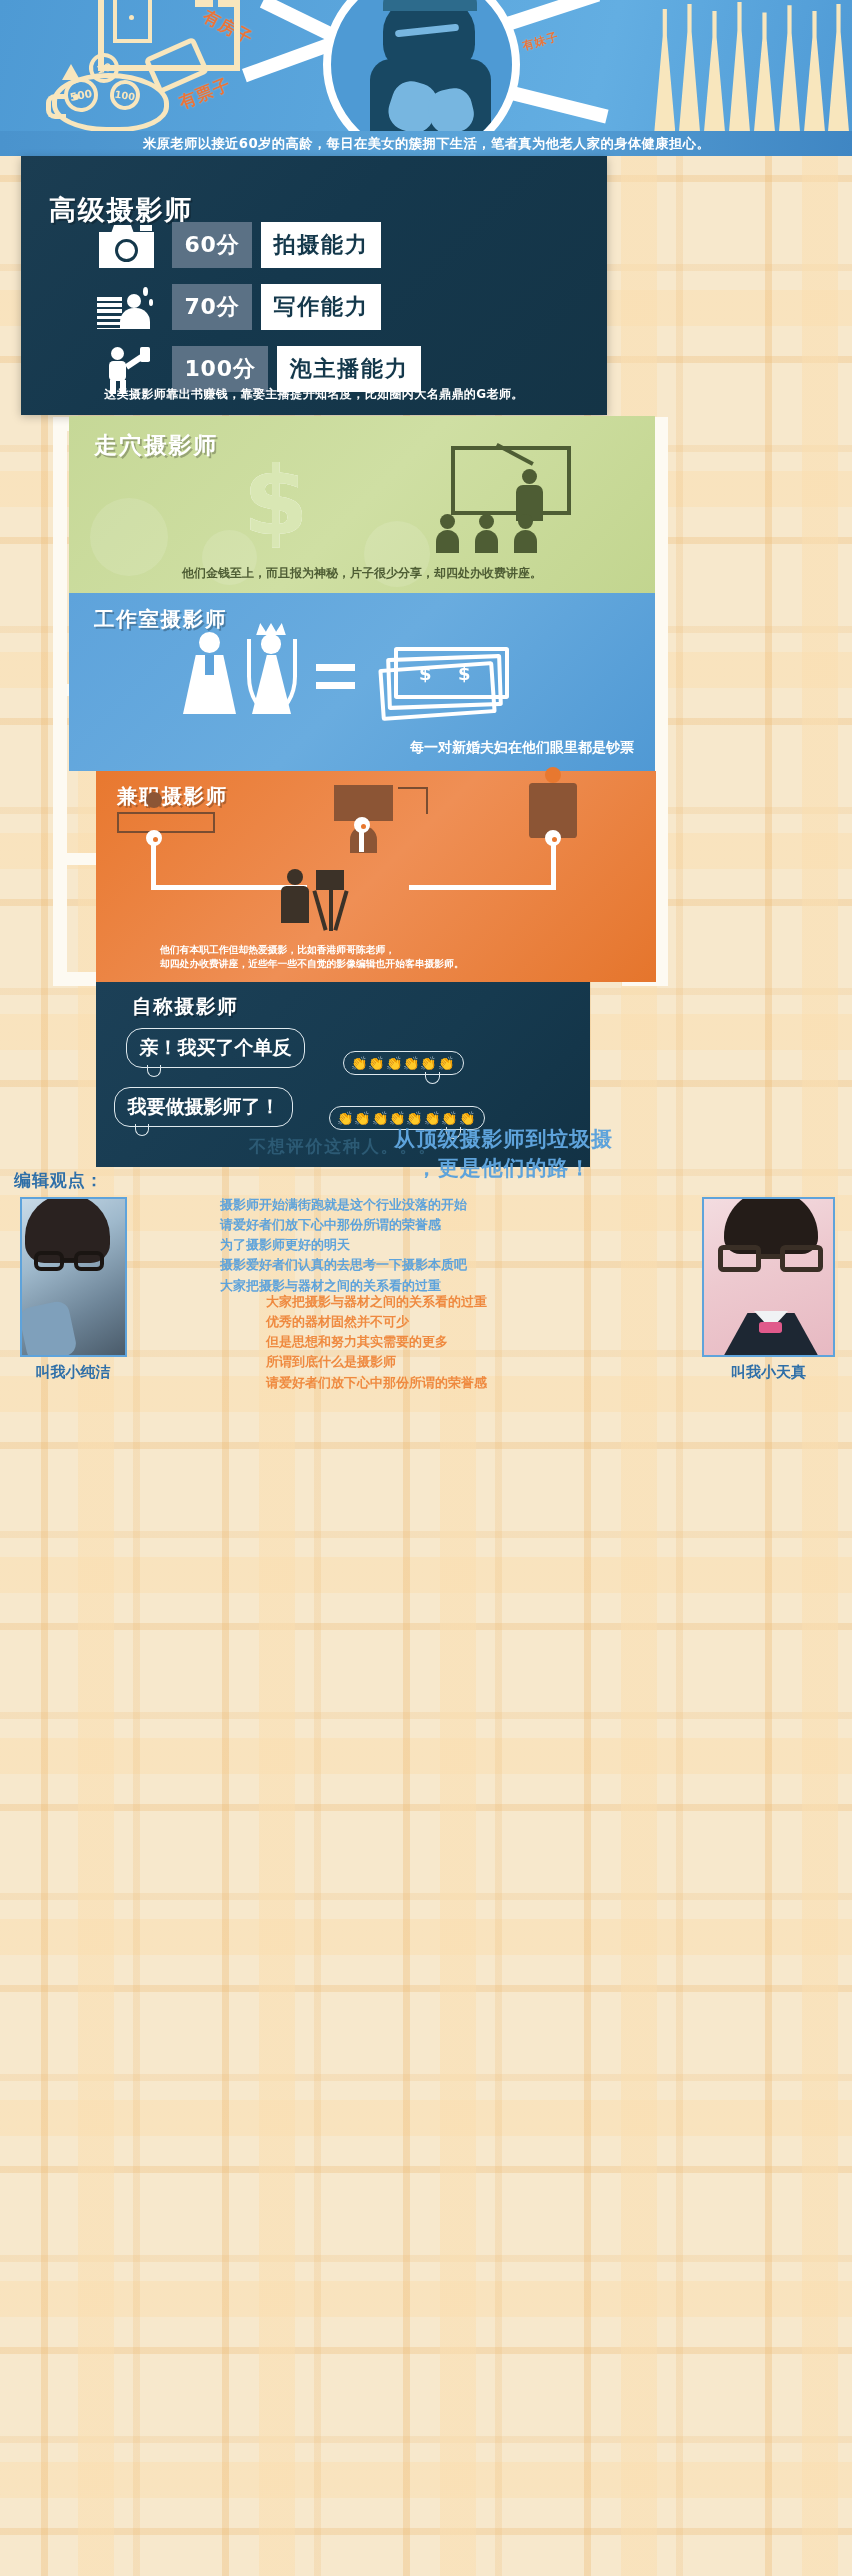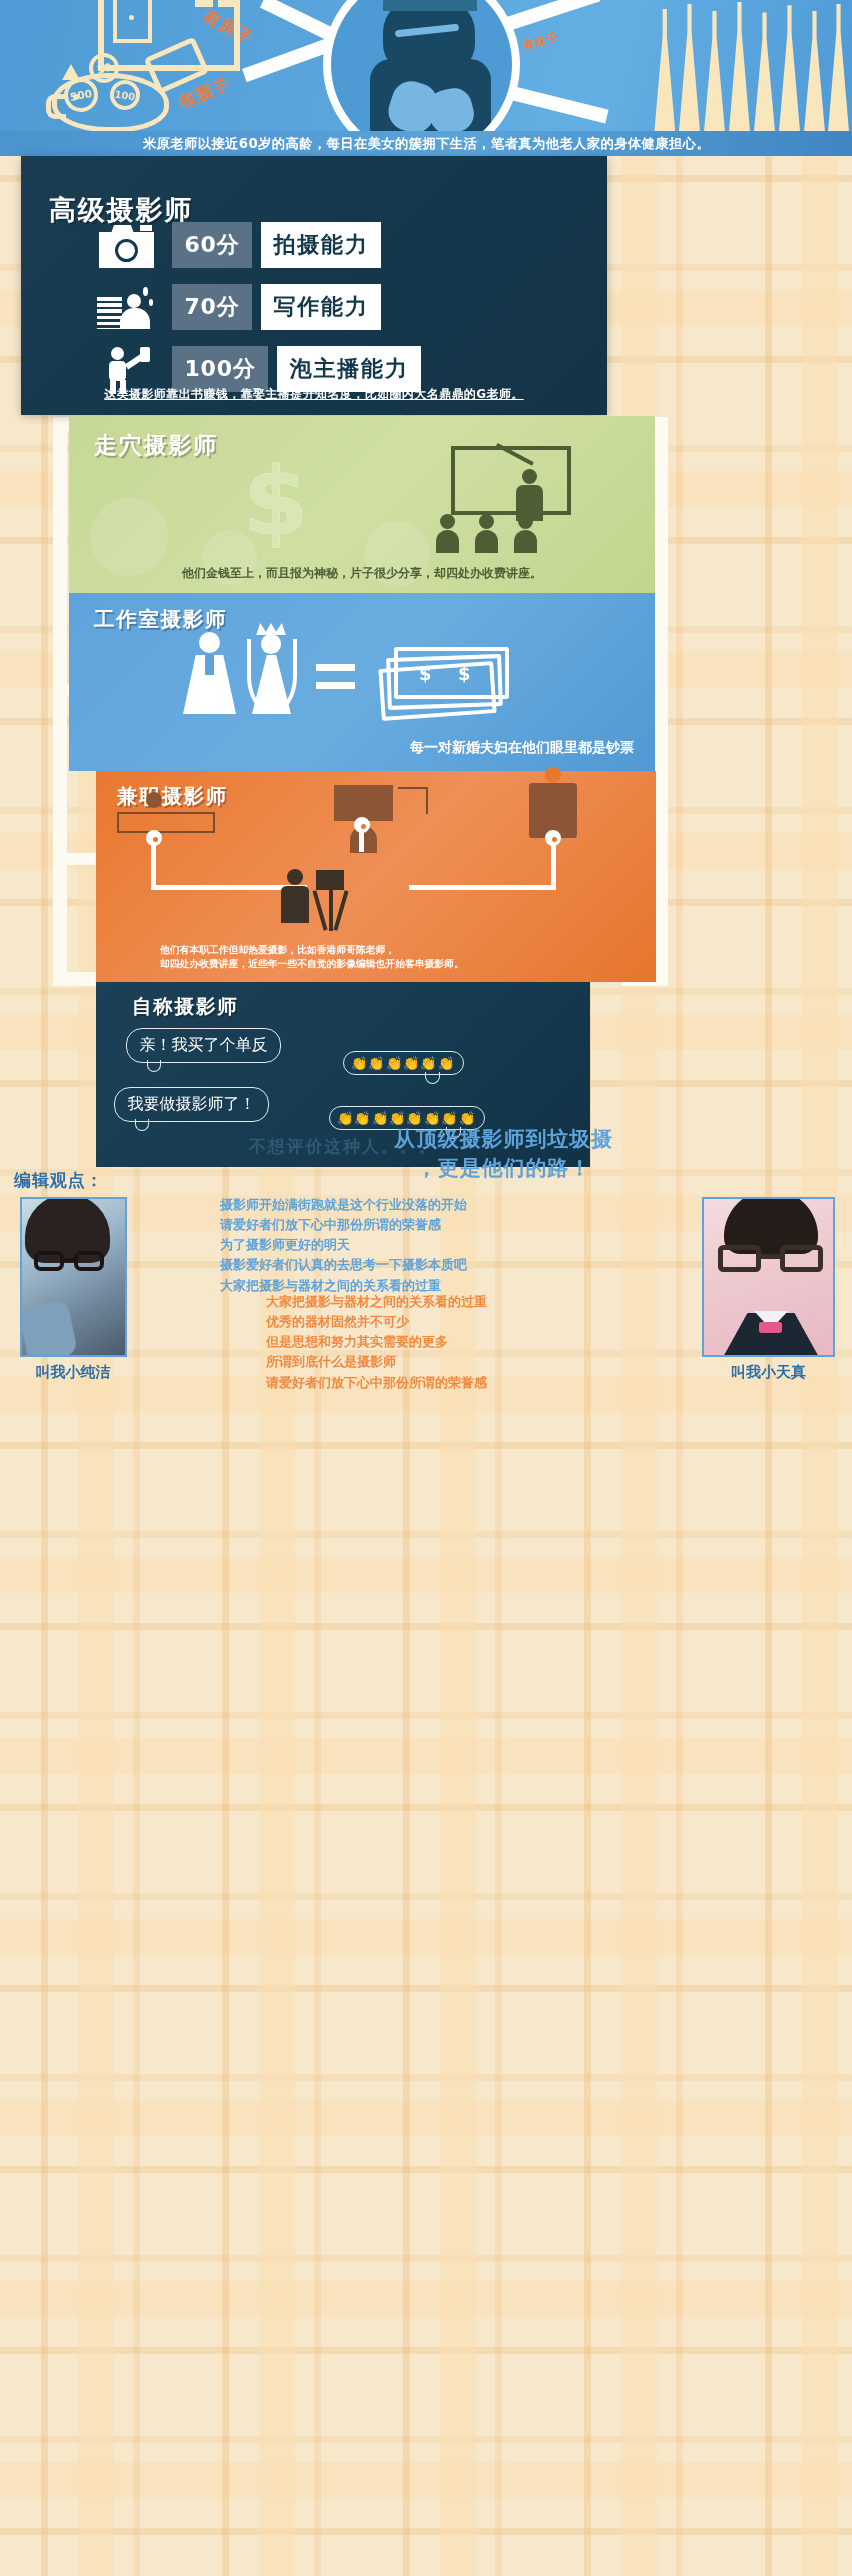--- a/index.html
+++ b/index.html
@@ -101,21 +101,21 @@
     padding:3.6px 12.4px; min-width:71px; text-align:center; letter-spacing:0.9px;
     display:flex; align-items:center; justify-content:center; height:46px;
   }
   .score-label {
     background:#ffffff; color:#14384b; font-weight:bold; font-size:22px;
     padding:3.6px 12.4px; margin-left:9px; letter-spacing:1.8px;
     display:flex; align-items:center; height:46px;
   }
   #card-senior .card-foot {
     position:absolute; left:0; right:0; bottom:12.4px; text-align:center;
-    color:#ffffff; font-size:12px; letter-spacing:0.4px;text-decoration:underline;
+    color:#ffffff; font-size:12px; letter-spacing:0.4px;
   }
 
   
   .ic-cam-body { position:absolute; left:1.8px; top:10.7px; width:55px; height:36px; background:#fff; }
   .ic-cam-hump { position:absolute; left:14px; top:3.6px; width:23px; height:9px; background:#fff;
     clip-path:polygon(14% 0,86% 0,100% 100%,0 100%); }
   .ic-cam-flash { position:absolute; left:43px; top:3.6px; width:12.4px; height:6.2px; background:#fff; }
   .ic-cam-lens { position:absolute; left:18px; top:18px; width:23px; height:23px;
     border:3.6px solid #14384b; border-radius:50%; }
 
@@ -201,21 +201,21 @@
   #tripod-cam { position:absolute; left:220px; top:99px; width:28px; height:19.5px; background:#3c3228; }
 
   
   #card-self {
     left:96px; top:982px; width:494px; height:185px;
     background:linear-gradient(135deg,#1c4057 0%,#163a4f 60%,#123245 100%);
   }
   #card-self .card-title { position:absolute; left:36px; top:10.7px; font-size:19.5px; }
   .bubble {
     position:absolute; border:1.8px solid #dfe9ee; border-radius:16px;
-    color:#ffffff; font-weight:normal; font-size:16px;
+    color:#ffffff; font-weight:bold; font-size:19px;
     padding:6.2px 12.4px; white-space:nowrap;
   }
   .bubble::after {
     content:""; position:absolute; left:19.5px; bottom:-9.8px; width:12.4px; height:10.7px;
     border-left:1.8px solid #dfe9ee; border-right:1.8px solid #dfe9ee;
     border-bottom:1.8px solid #dfe9ee; border-radius:0 0 9px 9px;
   }
   .clap-bubble {
     position:absolute; border:1.8px solid #dfe9ee; border-radius:12.4px;
     padding:3.6px 7px; white-space:nowrap; font-size:13.3px; letter-spacing:0.9px;

